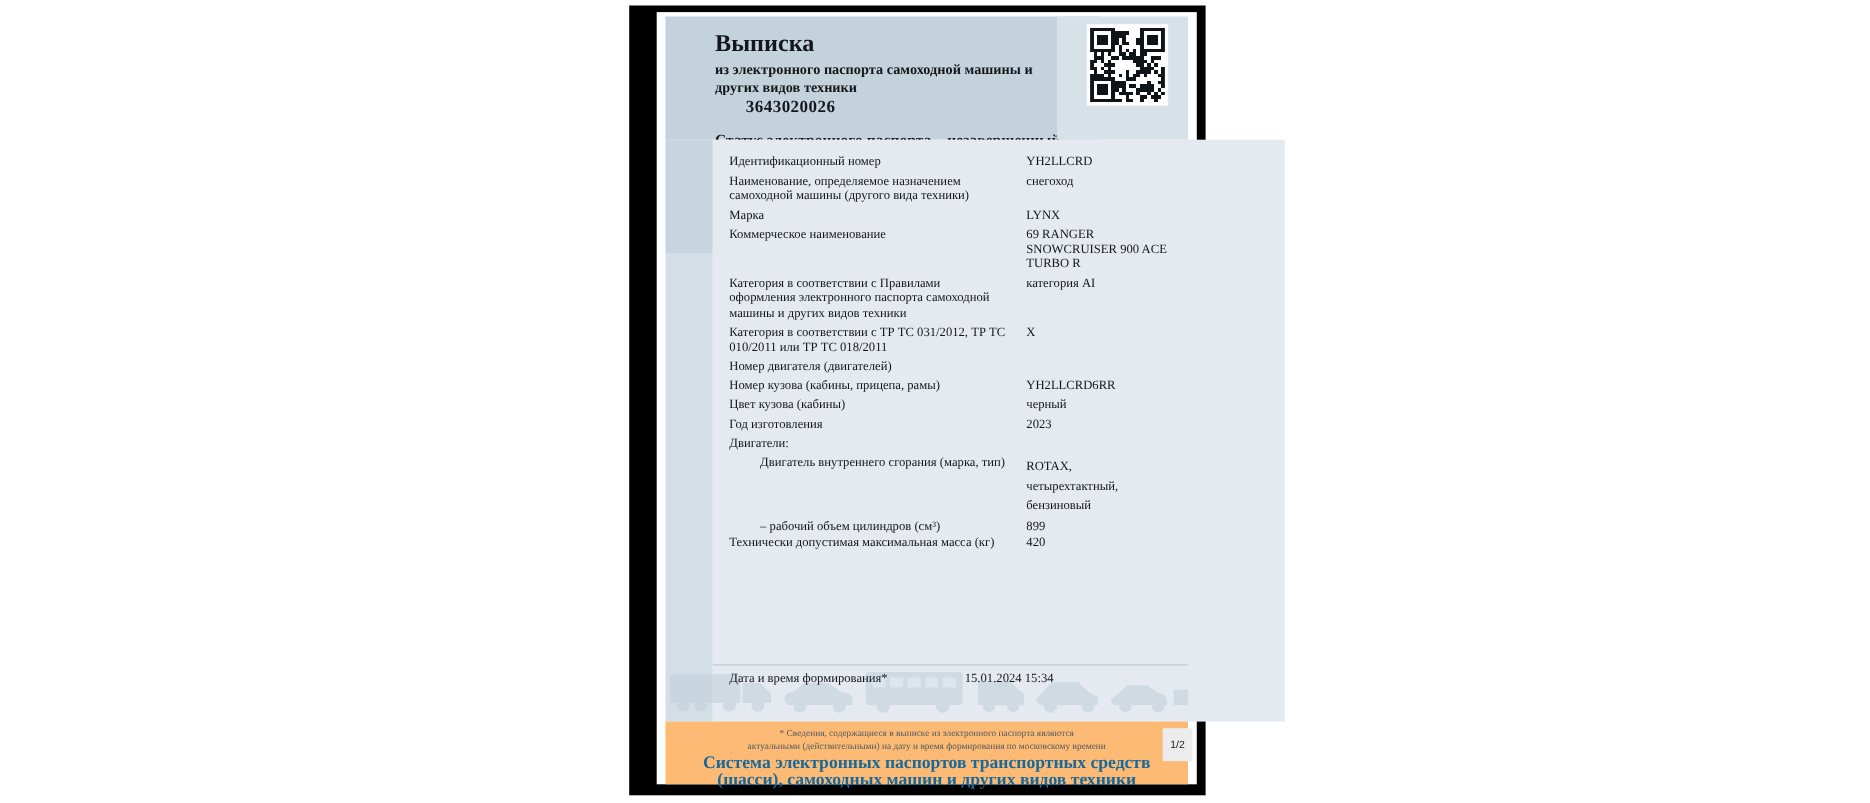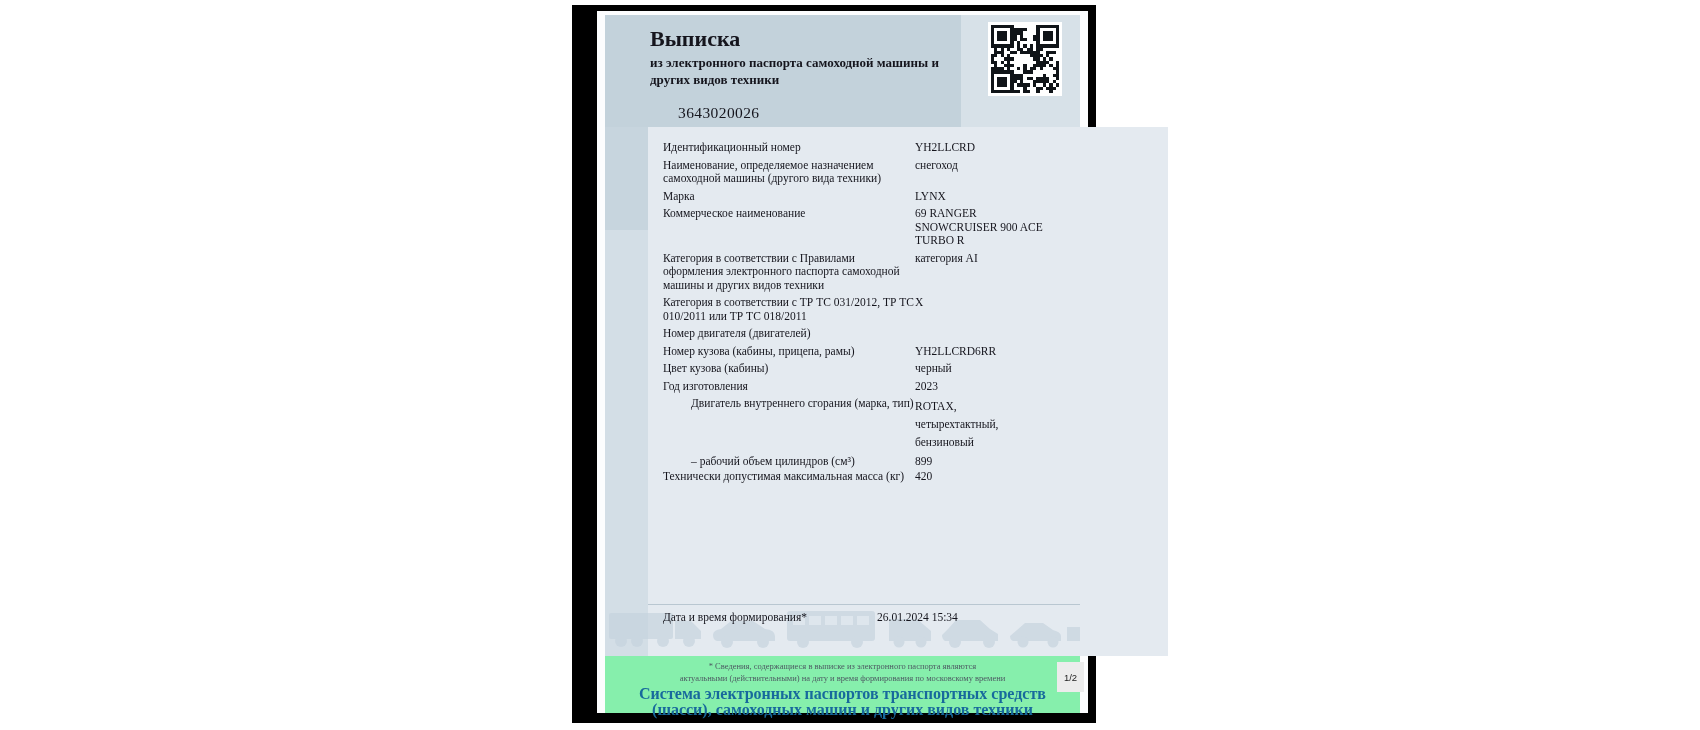--- a/index.html
+++ b/index.html
@@ -7,51 +7,51 @@
          font-family:"Liberation Serif","DejaVu Serif",serif;color:#15151d;}
   .viewer{position:absolute;left:572px;top:5px;width:524px;height:718px;background:#000;}
   .page{position:absolute;left:25px;top:6px;width:491px;height:702px;background:#fcfdfe;}
 
   
   .header-band{position:absolute;left:8px;top:4px;width:396px;height:112px;background:#c3d2db;}
   .header-right{position:absolute;left:364px;top:4px;width:119px;height:112px;background:#d7e1e8;}
   .header-text{padding:12px 0 0 45px;}
   .h-title{font-size:22px;line-height:24px;font-weight:600;}
   .h-sub{font-size:13px;line-height:17px;font-weight:bold;margin-top:3px;}
-  .h-num{font-size:15.5px;font-weight:normal;letter-spacing:.4px;margin:16px 0 0 28px;}
+  .h-num{font-size:15.5px;font-weight:bold;letter-spacing:.4px;margin:1px 0 0 28px;}
   .h-small{font-size:14px;font-weight:bold;margin-top:14px;letter-spacing:.1px;}
   .h-small .v{font-weight:800;}
   .qr-box{position:absolute;left:27px;top:7px;width:74px;height:74px;background:#fff;
           display:flex;align-items:center;justify-content:center;}
 
   
   .body-row{position:absolute;left:8px;top:116px;width:563px;height:529px;display:flex;}
   .strip{width:43px;display:flex;flex-direction:column;}
   .strip-top{height:103px;background:#c7d5de;}
   .strip-bottom{flex:1;background:#d3dee6;}
   .content{flex:1;background:#e4eaf0;padding:14px 4px 0 15px;box-sizing:border-box;}
 
   .row{display:flex;margin-bottom:4px;font-size:11.5px;}
   .row .lbl{width:252px;line-height:13.5px;}
-  .row .val{flex:1;line-height:13.5px;white-space:pre-line;}
+  .row .val{margin-left:18px;flex:1;line-height:13.5px;white-space:pre-line;}
   .row.indent .lbl{padding-left:28px;width:224px;}
   .row.tight{margin-bottom:1px;}
   .row.spread .val{line-height:18px;}
 
   
   .watermark{position:absolute;left:8px;top:588px;width:475px;height:57px;opacity:.65;pointer-events:none;z-index:2;}
 
   
   .gen-block{position:absolute;left:51px;right:8px;top:593px;z-index:3;}
   .rule{border-top:1px solid #b9c7d1;height:0;}
   .gen-row{display:flex;padding-left:15px;margin-top:6px;font-size:11.5px;line-height:13px;}
   .gen-row .glbl{width:214px;}
 
   
-  .footer-band{position:absolute;left:8px;top:645px;width:475px;height:57px;background:#86efac;
+  .footer-band{position:absolute;left:8px;top:645px;width:475px;height:57px;background:#fdba74;
                text-align:center;padding-top:5px;box-sizing:border-box;z-index:1;font-family:Liberation Serif, serif;}
   .note{font-size:8.5px;line-height:11.5px;color:#4d5962;}
   .sys{font-size:16px;line-height:16px;font-weight:bold;color:#17699c;margin-top:2px;}
   .page-badge{position:absolute;right:4px;top:651px;width:27px;height:30px;background:#ececec;
               z-index:4;display:flex;align-items:center;justify-content:center;
               font-size:9.5px;color:#222;font-family:"Liberation Sans",sans-serif;}
 </style>
 </head>
 <body>
 
@@ -354,20 +354,24 @@
               <div class="val">YH2LLCRD6RR</div>
             </div>
           <div class="row">
               <div class="lbl">Цвет кузова (кабины)</div>
               <div class="val">черный</div>
             </div>
           <div class="row">
               <div class="lbl">Год изготовления</div>
               <div class="val">2023</div>
             </div>
+          <div class="row">
+              <div class="lbl">Двигатели:</div>
+              <div class="val"></div>
+            </div>
           <div class="row indent spread">
               <div class="lbl">Двигатель внутреннего сгорания (марка, тип)</div>
               <div class="val">ROTAX,
 четырехтактный,
 бензиновый</div>
             </div>
           <div class="row indent tight">
               <div class="lbl">– рабочий объем цилиндров (см³)</div>
               <div class="val">899</div>
             </div>
@@ -411,21 +415,21 @@
               <circle cx="448" cy="43" r="5.5"></circle>
             <path d="M462 42 v-14 h13 v14 z"></path>
           </g>
         </svg>
       </div>
 
       <div class="gen-block">
         <div class="rule"></div>
         <div class="gen-row">
           <div class="glbl">Дата и время формирования*</div>
-          <div>26.01.2024 15:34</div>
+          <div>15.01.2024 15:34</div>
         </div>
       </div>
 
       <div class="footer-band">
         <div class="note">* Сведения, содержащиеся в выписке из электронного паспорта являются</div>
         <div class="note">актуальными (действительными) на дату и время формирования по московскому времени</div>
         <div class="sys">Система электронных паспортов транспортных средств</div>
         <div class="sys" style="margin-top:0;">(шасси), самоходных машин и других видов техники</div>
       </div>
       <div class="page-badge">1/2</div>

